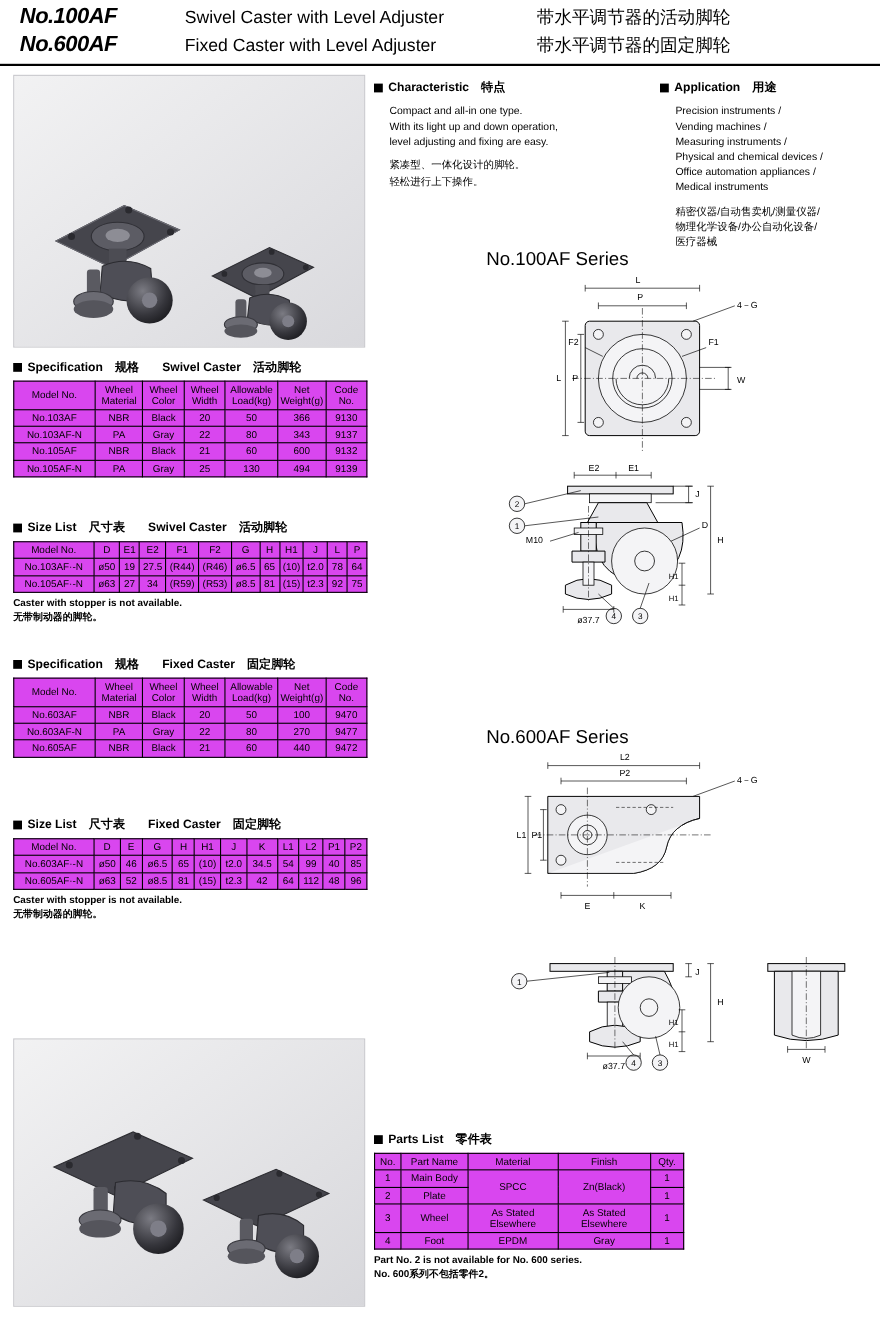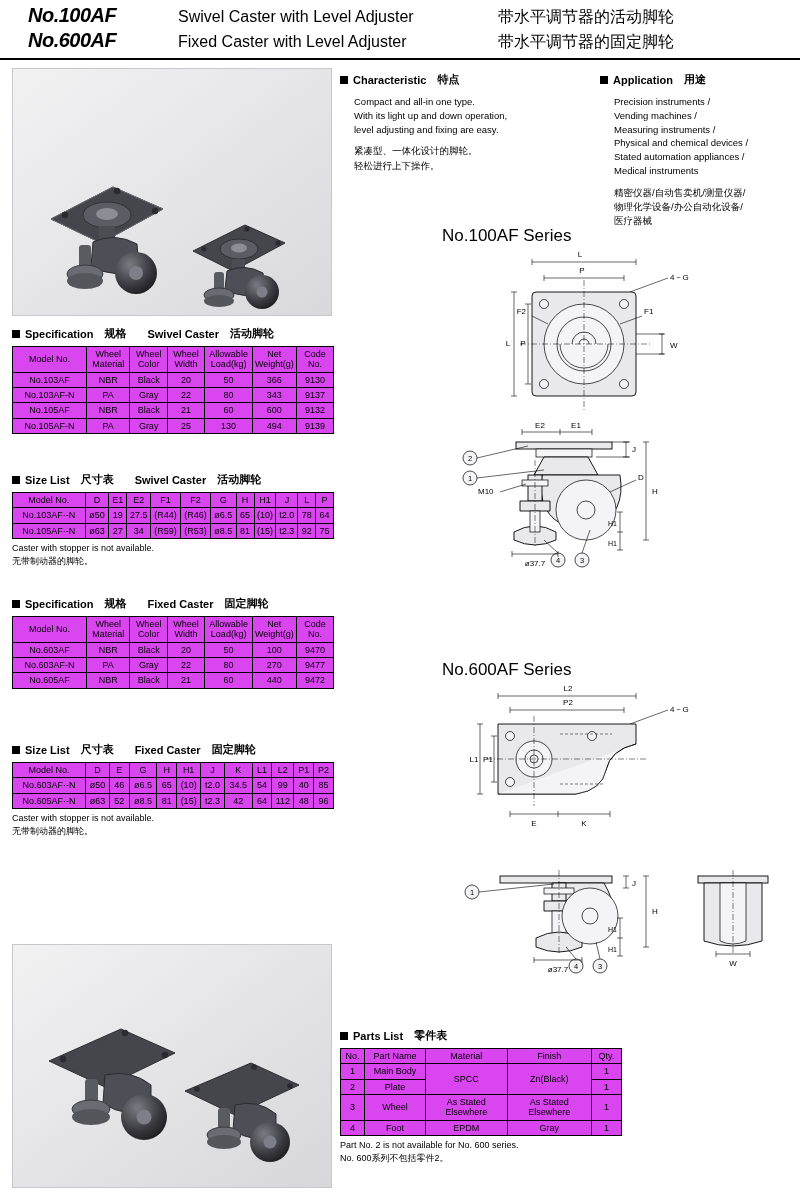--- a/index.html
+++ b/index.html
@@ -13,21 +13,21 @@
     position: relative;
     overflow: hidden;
   }
   
   .header {
     position: absolute; left: 0; top: 0; width: 800px; height: 58px;
     background: #ffffff;
   }
   .header-inner {
     display: flex; flex-direction: column; justify-content: center;
-    height: 58px; padding-left: 28px;
+    height: 58px; padding-left: 18px;
   }
   .hrow { display: flex; align-items: baseline; height: 25px; }
   .hmodel {
     width: 150px; font-size: 20px; font-weight: bold; font-style: italic;
     letter-spacing: -0.5px;
   }
   .hname-en { width: 320px; font-size: 16px; }
   .hname-cn { font-size: 16px; }
   .hrule { position:absolute; left:0; top:58px; width:800px; height:2px; background:#000; }
 
@@ -53,21 +53,21 @@
 
   
   table.spec {
     border-collapse: collapse; font-size: 9px; background:#d946ef;
   }
   table.spec th, table.spec td {
     border: 1px solid #000; text-align: center; padding: 2px 2px;
     line-height: 1.15; font-weight: normal;
   }
   table.spec thead th { font-weight: normal; }
-  .note { font-size: 9px; line-height: 1.4; margin-top: 3px; }
+  .note { font-size: 9px; line-height: 1.4; margin-top: 3px; font-weight: bold; }
 
   
   .rtext { font-size: 9.5px; line-height: 1.45; }
   .rtext .cn { line-height: 1.5; }
 
   
   .drw-title { font-size: 17px; font-weight: normal; }
   .drawing { position:absolute; }
   svg { display:block; }
   .dim { stroke:#000; stroke-width:.6; fill:none; }
@@ -175,21 +175,21 @@
   <div class="sect-title">
     <span class="sq"></span>
     <span>Application</span>
     <span class="cn">用途</span>
   </div>
   <div class="rtext" style="margin-top:8px; padding-left:14px;">
     <div>Precision instruments /</div>
     <div>Vending machines /</div>
     <div>Measuring instruments /</div>
     <div>Physical and chemical devices /</div>
-    <div>Stated automation appliances /</div>
+    <div>Office automation appliances /</div>
     <div>Medical instruments</div>
     <div style="height:8px;"></div>
     <div class="cn">精密仪器/自动售卖机/测量仪器/</div>
     <div class="cn">物理化学设备/办公自动化设备/</div>
     <div class="cn">医疗器械</div>
   </div>
 </div>
 
 <div style="position:absolute; left:12px; top:326px; width:322px;">
   <div class="sect-title">

